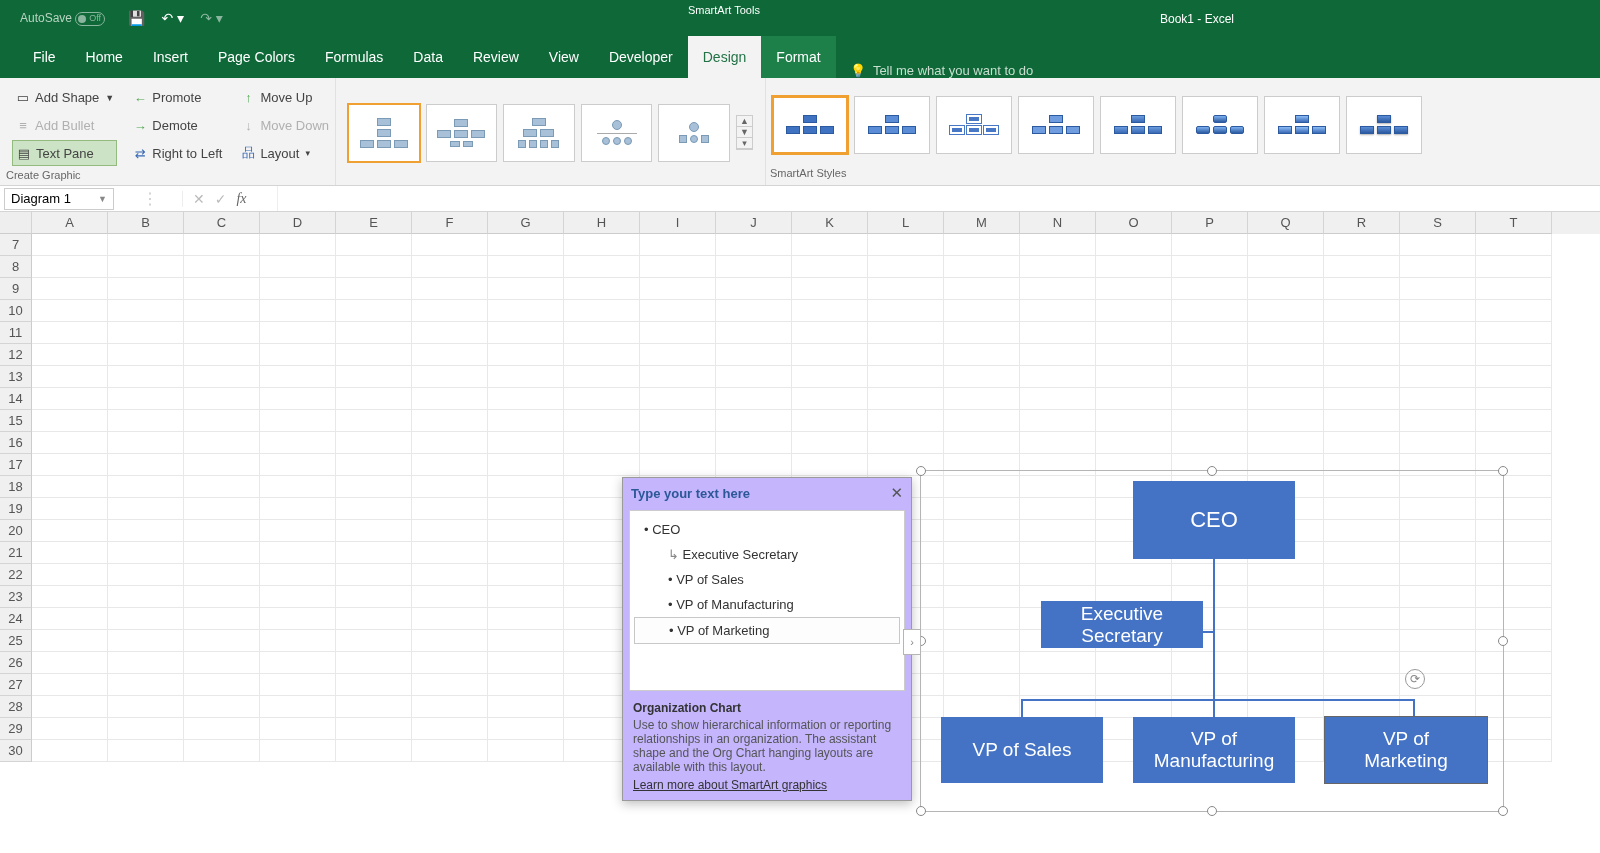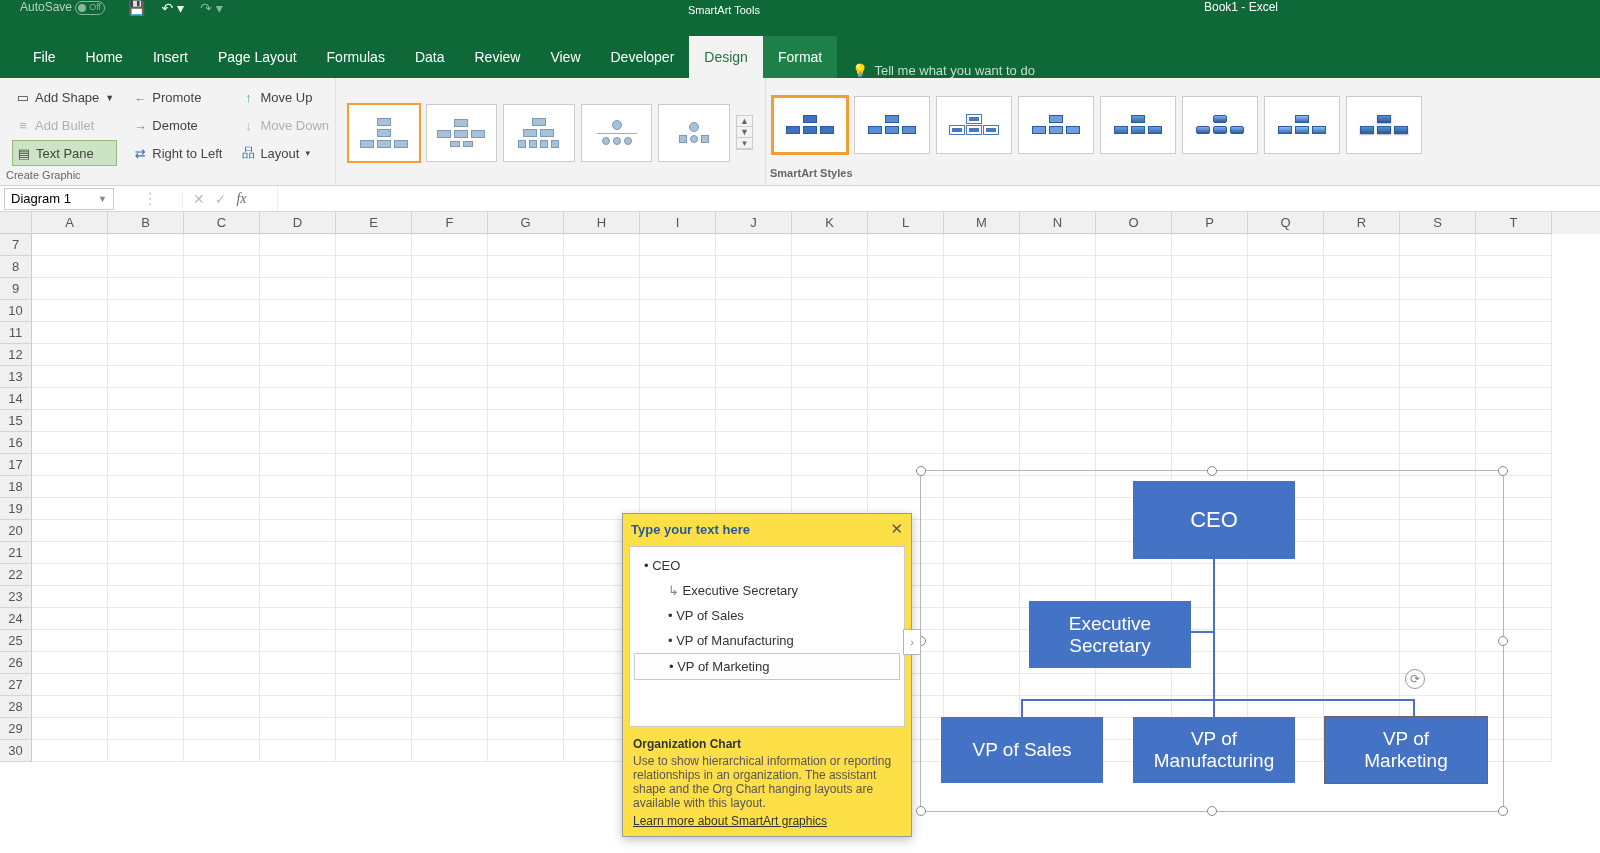--- a/index.html
+++ b/index.html
@@ -1,26 +1,26 @@
 <!DOCTYPE html>
 <html><head>
 <meta charset="utf-8">
 <style>
 * { margin:0; padding:0; box-sizing:border-box; font-family:"Segoe UI",sans-serif; }
 body { background:#fff; overflow:hidden; width:1600px; height:853px; position:relative; }
 
 
-.titlebar { height:26px; background:#0e6837; display:flex; align-items:flex-start; color:#d0e5d8; font-size:12px; }
+.titlebar { height:26px; background:#0e6837; display:flex; align-items:flex-end; color:#d0e5d8; font-size:12px; }
 .titlebar .autosave { margin-left:20px; margin-right:15px; color:#b8d4c2; }
 .titlebar .toggle { display:inline-block; width:30px; height:14px; border:1px solid #8ab59e; border-radius:8px; vertical-align:middle; position:relative; margin-left:3px; }
 .titlebar .toggle::after { content:"Off"; font-size:9px; position:absolute; right:3px; top:0; color:#8ab59e; }
 .titlebar .toggle::before { content:""; width:8px; height:8px; background:#8ab59e; border-radius:50%; position:absolute; left:2px; top:2px; }
 .titlebar .qat-icon { margin:0 8px; font-size:14px; color:#fff; cursor:pointer; }
 .titlebar .smart-tools { position:absolute; left:688px; top:4px; font-size:11px; color:#fff; }
-.titlebar .book-title { position:absolute; left:1160px; color:#fff; font-size:12px;margin-left:44px; }
+.titlebar .book-title { position:absolute; left:1160px; color:#fff; font-size:12px; }
 
 
 .tabs { height:52px; background:#0e6837; display:flex; align-items:flex-end; padding-left:18px; }
 .tabs .tab { color:#fff; font-size:14px; padding:13px 15px; cursor:pointer; }
 .tabs .tab.active { background:#f3f3f3; color:#217346; }
 .tabs .tab.contextual { background:#1d8049; }
 .tabs .tellme { margin-left:15px; color:#c8dfd0; font-size:13px; display:flex; align-items:center; }
 .tabs .tellme .bulb { margin-right:6px; }
 
 
@@ -48,21 +48,21 @@
 .thumb-org .brow { display:flex; gap:3px; }
 .thumb-org .bx { width:14px; height:8px; background:#a8c0d8; border:1px solid #7a9ab5; }
 
 
 .change-colors { width:58px; text-align:center; padding-top:4px; cursor:pointer; }
 .cc-icon { width:36px; height:36px; margin:0 auto 4px; position:relative; }
 .cc-dot { width:10px; height:10px; border-radius:50%; position:absolute; }
 .cc-label { font-size:12px; color:#444; line-height:14px; }
 
 
-.styles { flex:1; padding:4px;font-weight:bold; }
+.styles { flex:1; padding:4px; }
 .styles .gallery-item { width:76px; height:58px; }
 .styles .gallery-item.sel { border:2px solid #f0a030; }
 .sty-thumb .bx { background:#3f72c0; border:1px solid #2c5aa0; }
 .sty-thumb.v2 .bx { background:#5a8dd6; }
 .sty-thumb.v3 .bx { background:#4878c5; border:2px solid #fff; outline:1px solid #4878c5; }
 .sty-thumb.v4 .bx { background:#6f9de0; }
 .sty-thumb.v5 .bx { background:linear-gradient(#6a9cde,#3a6ab5); }
 .sty-thumb.v6 .bx { background:linear-gradient(#7db0f0,#2c5aa0); border-radius:2px; }
 .sty-thumb.v7 .bx { background:linear-gradient(#8cbcf5,#3a6ab5); }
 .sty-thumb.v8 .bx { background:linear-gradient(#5a8dd6,#2c5aa0); box-shadow:0 1px 2px rgba(0,0,0,.3); }
@@ -93,21 +93,21 @@
 .h-bl{bottom:-5px;left:-5px}.h-bm{bottom:-5px;left:calc(50% - 5px)}.h-br{bottom:-5px;right:-5px}
 .rot-handle { position:absolute; right:78px; top:198px; width:20px; height:20px; border:1px solid #999; border-radius:50%; display:flex; align-items:center; justify-content:center; font-size:12px; color:#888; }
 
 .expand-tab { position:absolute; left:-18px; top:158px; width:18px; height:26px; border:1px solid #b5b5b5; background:#fff; display:flex; align-items:center; justify-content:center; font-size:11px; color:#888; cursor:pointer; }
 
 .org-box { position:absolute; background:#4472c4; color:#fff; display:flex; align-items:center; justify-content:center; text-align:center; font-size:19px; padding:4px; }
 .org-box.sel { outline:1px solid #666; }
 .conn { position:absolute; background:#4472c4; }
 
 
-.textpane { position:absolute; left:622px; top:265px; width:290px; height:324px; background:#fde047; border:1px solid #9a9a9a; box-shadow:0 3px 10px rgba(0,0,0,.25); display:flex; flex-direction:column; font-size:13px;margin-top:36px; }
+.textpane { position:absolute; left:622px; top:265px; width:290px; height:324px; background:#c4b5fd; border:1px solid #9a9a9a; box-shadow:0 3px 10px rgba(0,0,0,.25); display:flex; flex-direction:column; font-size:13px; }
 .tp-head { display:flex; justify-content:space-between; align-items:center; padding:6px 8px; color:#2c5898; font-weight:600; font-size:13px; }
 .tp-close { color:#555; cursor:pointer; font-size:15px; font-weight:normal; }
 .tp-body { flex:1; margin:2px 6px; background:#fff; border:1px solid #ccc; padding:6px 4px; }
 .tp-item { padding:5px 4px 5px 10px; color:#333; }
 .tp-item.lvl0::before { content:"• "; }
 .tp-item.lvl1 { padding-left:34px; }
 .tp-item.lvl1.ast::before { content:"↳ "; color:#888; }
 .tp-item.lvl1.bul::before { content:"• "; }
 .tp-item.sel { border:1px solid #c8c8c8; background:#fdfdfd; }
 .tp-foot { padding:8px 10px; font-size:12px; color:#555; }
@@ -125,21 +125,21 @@
   <span class="qat-icon">↶ ▾</span>
   <span class="qat-icon" style="color:#8ab59e">↷ ▾</span>
   <span class="smart-tools">SmartArt Tools</span>
   <span class="book-title">Book1  -  Excel</span>
 </div>
 
 <div class="tabs" id="tabs-row">
     <div class="tab">File</div>
     <div class="tab">Home</div>
     <div class="tab">Insert</div>
-    <div class="tab">Page Layout</div>
+    <div class="tab">Page Colors</div>
     <div class="tab">Formulas</div>
     <div class="tab">Data</div>
     <div class="tab">Review</div>
     <div class="tab">View</div>
     <div class="tab">Developer</div>
     <div class="tab active">Design</div>
     <div class="tab contextual">Format</div>
     <div class="tellme"><span class="bulb">💡</span>Tell me what you want to do</div>
   </div>
 
@@ -1009,21 +1009,21 @@
     <div class="rot-handle">⟳</div>
 
     <div class="conn" style="left:292px;top:86px;width:2px;height:148px"></div>
     <div class="conn" style="left:200px;top:160px;width:94px;height:2px"></div>
     <div class="conn" style="left:100px;top:228px;width:394px;height:2px"></div>
     <div class="conn" style="left:100px;top:228px;width:2px;height:20px"></div>
     <div class="conn" style="left:292px;top:228px;width:2px;height:20px"></div>
     <div class="conn" style="left:492px;top:228px;width:2px;height:20px"></div>
 
     <div class="org-box" style="left:212px;top:10px;width:162px;height:78px;font-size:22px">CEO</div>
-    <div class="org-box" style="left:108px;top:130px;width:162px;height:67px;white-space:pre-line">Executive
+    <div class="org-box" style="left:120px;top:130px;width:162px;height:47px;white-space:pre-line">Executive
 Secretary</div>
     <div class="org-box" style="left:20px;top:246px;width:162px;height:66px">VP of Sales</div>
     <div class="org-box" style="left:212px;top:246px;width:162px;height:66px;white-space:pre-line">VP of
 Manufacturing</div>
     <div class="org-box sel" style="left:404px;top:246px;width:162px;height:66px;white-space:pre-line">VP of
 Marketing</div>
   </div>
 </div>
 
 </body></html>

